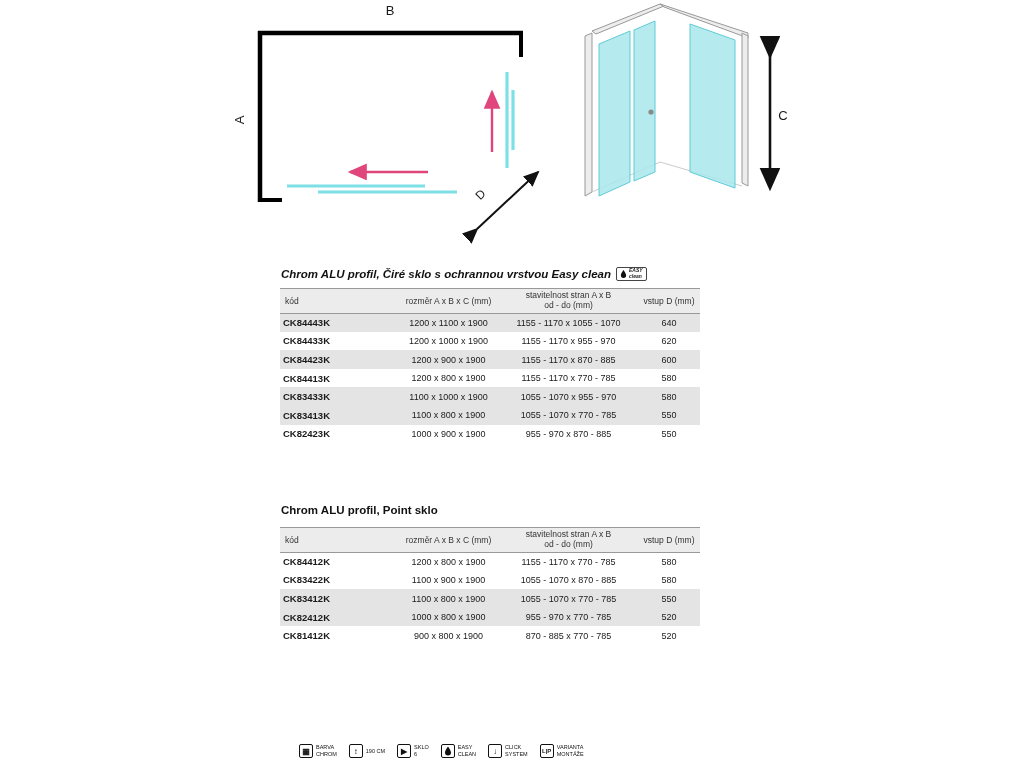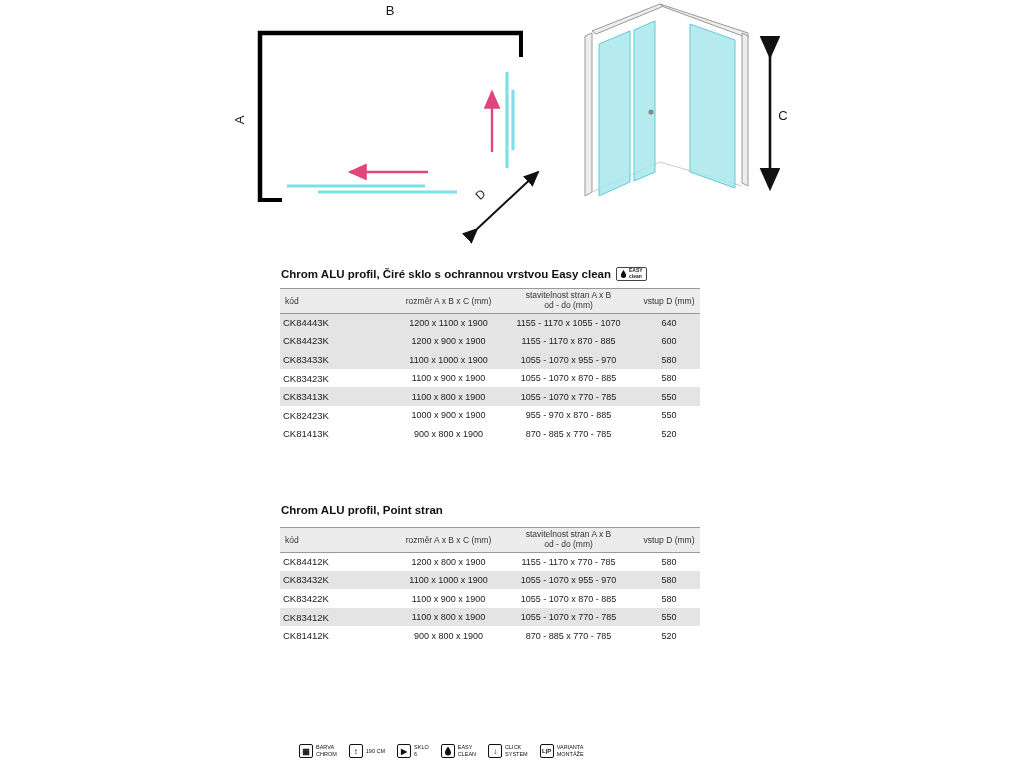--- a/index.html
+++ b/index.html
@@ -5,32 +5,32 @@
   *{margin:0;padding:0;box-sizing:border-box;}
   html,body{width:1024px;height:768px;}
   body{background:#ffffff;font-family:"Liberation Sans",sans-serif;position:relative;overflow:hidden;color:#1a1a1a;}
   svg text{font-family:"Liberation Sans",sans-serif;fill:#1a1a1a;}
 
   .diagram{position:absolute;}
   #diagram-top-view{left:230px;top:0px;}
   #diagram-isometric{left:575px;top:0px;}
 
   .section-title{position:absolute;left:281px;width:430px;font-size:11.5px;font-weight:bold;color:#111;display:flex;align-items:center;gap:5px;white-space:nowrap;}
-  #title-easy-clean{top:267px;}
+  #title-easy-clean{top:267px;font-style:italic;}
   #title-point{top:504px;}
   .ec-badge{display:inline-flex;align-items:center;gap:2px;border:1px solid #444;border-radius:2px;padding:1px 3px;height:14px;background:#fff;}
   .ec-badge .txt{font-size:5px;line-height:1.15;font-weight:bold;color:#222;}
 
   table.spec{position:absolute;left:280px;width:420px;border-collapse:collapse;table-layout:fixed;}
   #table-easy-clean{top:288px;}
   #table-point{top:527px;}
   .spec th{font-weight:normal;font-size:8.5px;color:#333;background:#ececec;border-top:1px solid #999;border-bottom:1px solid #999;padding:2px 3px;text-align:center;vertical-align:middle;}
   .spec th.c0{text-align:left;padding-left:5px;}
   .spec td{font-size:9px;height:18.6px;padding:0 3px;text-align:center;vertical-align:middle;}
-  .spec td.c0{text-align:left;font-weight:normal;font-size:9.5px;}
+  .spec td.c0{text-align:left;font-weight:bold;font-size:9.5px;}
   .spec tbody tr.shade{background:#e4e4e4;}
   .spec col.c0{width:118px;}
   .spec col.c1{width:101px;}
   .spec col.c2{width:139px;}
   .spec col.c3{width:62px;}
   .spec th .h2line{line-height:1.15;}
 
   #footer-icons{position:absolute;left:299px;top:744px;display:flex;gap:12px;align-items:center;}
   .fi{display:flex;align-items:center;gap:3px;}
   .fi .box{width:14px;height:14px;border:1.3px solid #111;border-radius:2px;display:flex;align-items:center;justify-content:center;font-size:8px;font-weight:bold;color:#111;background:#fff;flex:0 0 auto;}
@@ -123,61 +123,61 @@
       <th class="c3">vstup D (mm)</th>
     </tr>
   </thead>
   <tbody>
       <tr class="shade">
         <td class="c0">CK84443K</td>
         <td class="c1">1200 x 1100 x 1900</td>
         <td class="c2">1155 - 1170 x 1055 - 1070</td>
         <td class="c3">640</td>
       </tr>
+      <tr>
+        <td class="c0">CK84433K</td>
+        <td class="c1">1200 x 1000 x 1900</td>
+        <td class="c2">1155 - 1170 x 955 - 970</td>
+        <td class="c3">620</td>
+      </tr>
       <tr class="shade">
         <td class="c0">CK84423K</td>
         <td class="c1">1200 x 900 x 1900</td>
         <td class="c2">1155 - 1170 x 870 - 885</td>
         <td class="c3">600</td>
       </tr>
+      <tr>
+        <td class="c0">CK84413K</td>
+        <td class="c1">1200 x 800 x 1900</td>
+        <td class="c2">1155 - 1170 x 770 - 785</td>
+        <td class="c3">580</td>
+      </tr>
       <tr class="shade">
         <td class="c0">CK83433K</td>
         <td class="c1">1100 x 1000 x 1900</td>
         <td class="c2">1055 - 1070 x 955 - 970</td>
-        <td class="c3">580</td>
-      </tr>
-      <tr>
-        <td class="c0">CK83423K</td>
-        <td class="c1">1100 x 900 x 1900</td>
-        <td class="c2">1055 - 1070 x 870 - 885</td>
         <td class="c3">580</td>
       </tr>
       <tr class="shade">
         <td class="c0">CK83413K</td>
         <td class="c1">1100 x 800 x 1900</td>
         <td class="c2">1055 - 1070 x 770 - 785</td>
         <td class="c3">550</td>
       </tr>
       <tr>
         <td class="c0">CK82423K</td>
         <td class="c1">1000 x 900 x 1900</td>
         <td class="c2">955 - 970 x 870 - 885</td>
         <td class="c3">550</td>
       </tr>
-      <tr>
-        <td class="c0">CK81413K</td>
-        <td class="c1">900 x 800 x 1900</td>
-        <td class="c2">870 - 885 x 770 - 785</td>
-        <td class="c3">520</td>
-      </tr>
     </tbody>
 </table>
 
 <div id="title-point" class="section-title">
-  <span>Chrom ALU profil, Point stran</span>
+  <span>Chrom ALU profil, Point sklo</span>
 </div>
 
 <table id="table-point" class="spec">
   <colgroup>
       <col class="c0">
       <col class="c1">
       <col class="c2">
       <col class="c3">
     </colgroup>
   <thead>
@@ -191,38 +191,38 @@
       <th class="c3">vstup D (mm)</th>
     </tr>
   </thead>
   <tbody>
       <tr>
         <td class="c0">CK84412K</td>
         <td class="c1">1200 x 800 x 1900</td>
         <td class="c2">1155 - 1170 x 770 - 785</td>
         <td class="c3">580</td>
       </tr>
-      <tr class="shade">
-        <td class="c0">CK83432K</td>
-        <td class="c1">1100 x 1000 x 1900</td>
-        <td class="c2">1055 - 1070 x 955 - 970</td>
-        <td class="c3">580</td>
-      </tr>
       <tr>
         <td class="c0">CK83422K</td>
         <td class="c1">1100 x 900 x 1900</td>
         <td class="c2">1055 - 1070 x 870 - 885</td>
         <td class="c3">580</td>
       </tr>
       <tr class="shade">
         <td class="c0">CK83412K</td>
         <td class="c1">1100 x 800 x 1900</td>
         <td class="c2">1055 - 1070 x 770 - 785</td>
         <td class="c3">550</td>
       </tr>
+      <tr class="shade">
+        <td class="c0">CK82412K</td>
+        <td class="c1">1000 x 800 x 1900</td>
+        <td class="c2">955 - 970 x 770 - 785</td>
+        <td class="c3">520</td>
+      </tr>
       <tr>
         <td class="c0">CK81412K</td>
         <td class="c1">900 x 800 x 1900</td>
         <td class="c2">870 - 885 x 770 - 785</td>
         <td class="c3">520</td>
       </tr>
     </tbody>
 </table>
 
 <div id="footer-icons">

